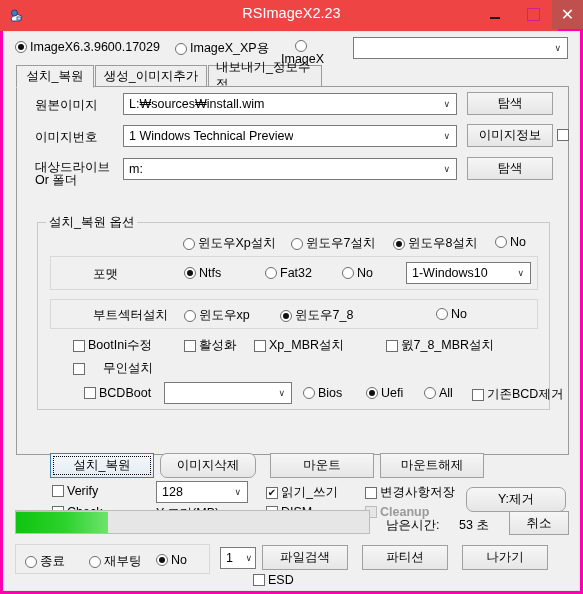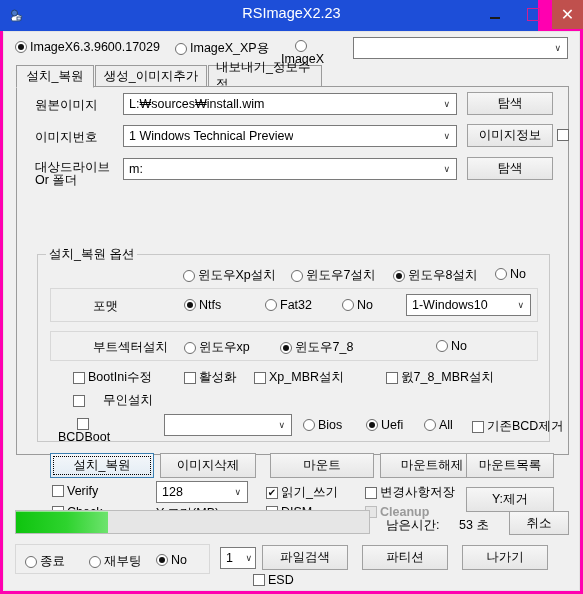--- a/index.html
+++ b/index.html
@@ -12,21 +12,22 @@
     -webkit-font-smoothing:none;
   }
   .window{
     position:absolute;left:0;top:0;width:583px;height:594px;
     background:#ff00b0;
     box-sizing:border-box;
   }
   
   .titlebar{
     position:absolute;left:0;top:0;width:538px;height:31px;
-    background:#1d4ed8;
+    background:#ef4444;
+    padding-left:20px;
   }
   .app-icon{
     position:absolute;left:8px;top:7px;width:17px;height:17px;
   }
   .title-text{
     position:absolute;left:0;top:5px;width:583px;
     text-align:center;
     font-size:14.5px;color:#ffffff;
     letter-spacing:0px;
   }
@@ -105,21 +106,21 @@
     display:flex;align-items:center;justify-content:center;
     font-size:12.5px;color:#000;padding:0 7px;
   }
   .tab.active{background:#f0f0f0;border-bottom:1px solid #f0f0f0;height:23px;z-index:3;}
   .tabpanel{
     position:absolute;left:12px;top:54px;width:553px;height:369px;
     border:1px solid #9b9b9b;background:#f0f0f0;box-sizing:border-box;
   }
   
   .group{
-    position:absolute;border:1px solid #c8c8c8;box-sizing:border-box;margin-top:32px;
+    position:absolute;border:1px solid #c8c8c8;box-sizing:border-box;
   }
   .group-title{
     position:absolute;background:#f0f0f0;padding:0 3px;font-size:12.5px;color:#000;
     top:-9px;left:8px;white-space:nowrap;
   }
   .panel{position:absolute;border:1px solid #d8d8d8;box-sizing:border-box;background:#f0f0f0;}
 
   
   .progress{
     position:absolute;box-sizing:border-box;
@@ -292,21 +293,21 @@
         </div>
         <div class="check" style="left:348px;top:114px;">
           <span class="box"></span>
           <span>윐7_8_MBR설치</span>
         </div>
         <div class="check" style="left:35px;top:137px;gap:15px;">
           <span class="box"></span>
           <span>무인설치</span>
         </div>
 
-        <div class="check" style="left:20px;top:163px;flex-direction:column;">
+        <div class="check" style="left:46px;top:163px;">
           <span class="box"></span>
           <span>BCDBoot</span>
         </div>
         <div class="combo" style="left:126px;top:159px;width:128px;">
           <span class="cval"></span>
           <span class="arrow">∨</span>
         </div>
         <div class="radio" style="left:265px;top:163px;">
           <span class="dot"></span>
           <span>Bios</span>
@@ -322,31 +323,28 @@
         <div class="check" style="left:434px;top:163px;">
           <span class="box"></span>
           <span>기존BCD제거</span>
         </div>
       </div>
 
       <div class="btn focus" style="left:33px;top:366px;width:104px;height:25px;">
         <span class="fr"></span>
         <span>설치_복원</span>
       </div>
-      <div class="btn" style="left:143px;top:366px;width:96px;height:25px;">
+      <div class="btn" style="left:143px;top:366px;width:96px;height:25px;border-radius:7px;">
         <span>이미지삭제</span>
       </div>
       <div class="btn" style="left:253px;top:366px;width:104px;height:25px;">
         <span>마운트</span>
       </div>
       <div class="btn" style="left:363px;top:366px;width:104px;height:25px;">
         <span>마운트해제</span>
-      </div>
-      <div class="btn" style="left:449px;top:366px;width:88px;height:25px;">
-        <span>마운트목록</span>
       </div>
 
       <div class="check" style="left:35px;top:397px;">
         <span class="box"></span>
         <span>Verify</span>
       </div>
       <div class="check" style="left:35px;top:418px;">
         <span class="box"></span>
         <span>Check</span>
       </div>
@@ -368,21 +366,21 @@
 
       <div class="check" style="left:348px;top:397px;align-items:center;">
         <span class="box"></span>
         <span>변경사항저장</span>
       </div>
       <div class="check disabled" style="left:348px;top:418px;">
         <span class="box"></span>
         <span>Cleanup</span>
       </div>
 
-      <div class="btn" style="left:449px;top:400px;width:88px;height:25px;">
+      <div class="btn" style="left:449px;top:400px;width:100px;height:25px;border-radius:7px;">
         <span>Y:제거</span>
       </div>
     </div>
 
     <div class="progress" style="left:11px;top:478px;width:355px;height:24px;">
       <div class="fill" style="width: 26%;"></div>
     </div>
     <div class="lbl" style="left:382px;top:485px;">남은시간:</div>
     <div class="lbl" style="left:455px;top:485px;">53 초</div>
     <div class="btn" style="left:505px;top:479px;width:60px;height:24px;">

